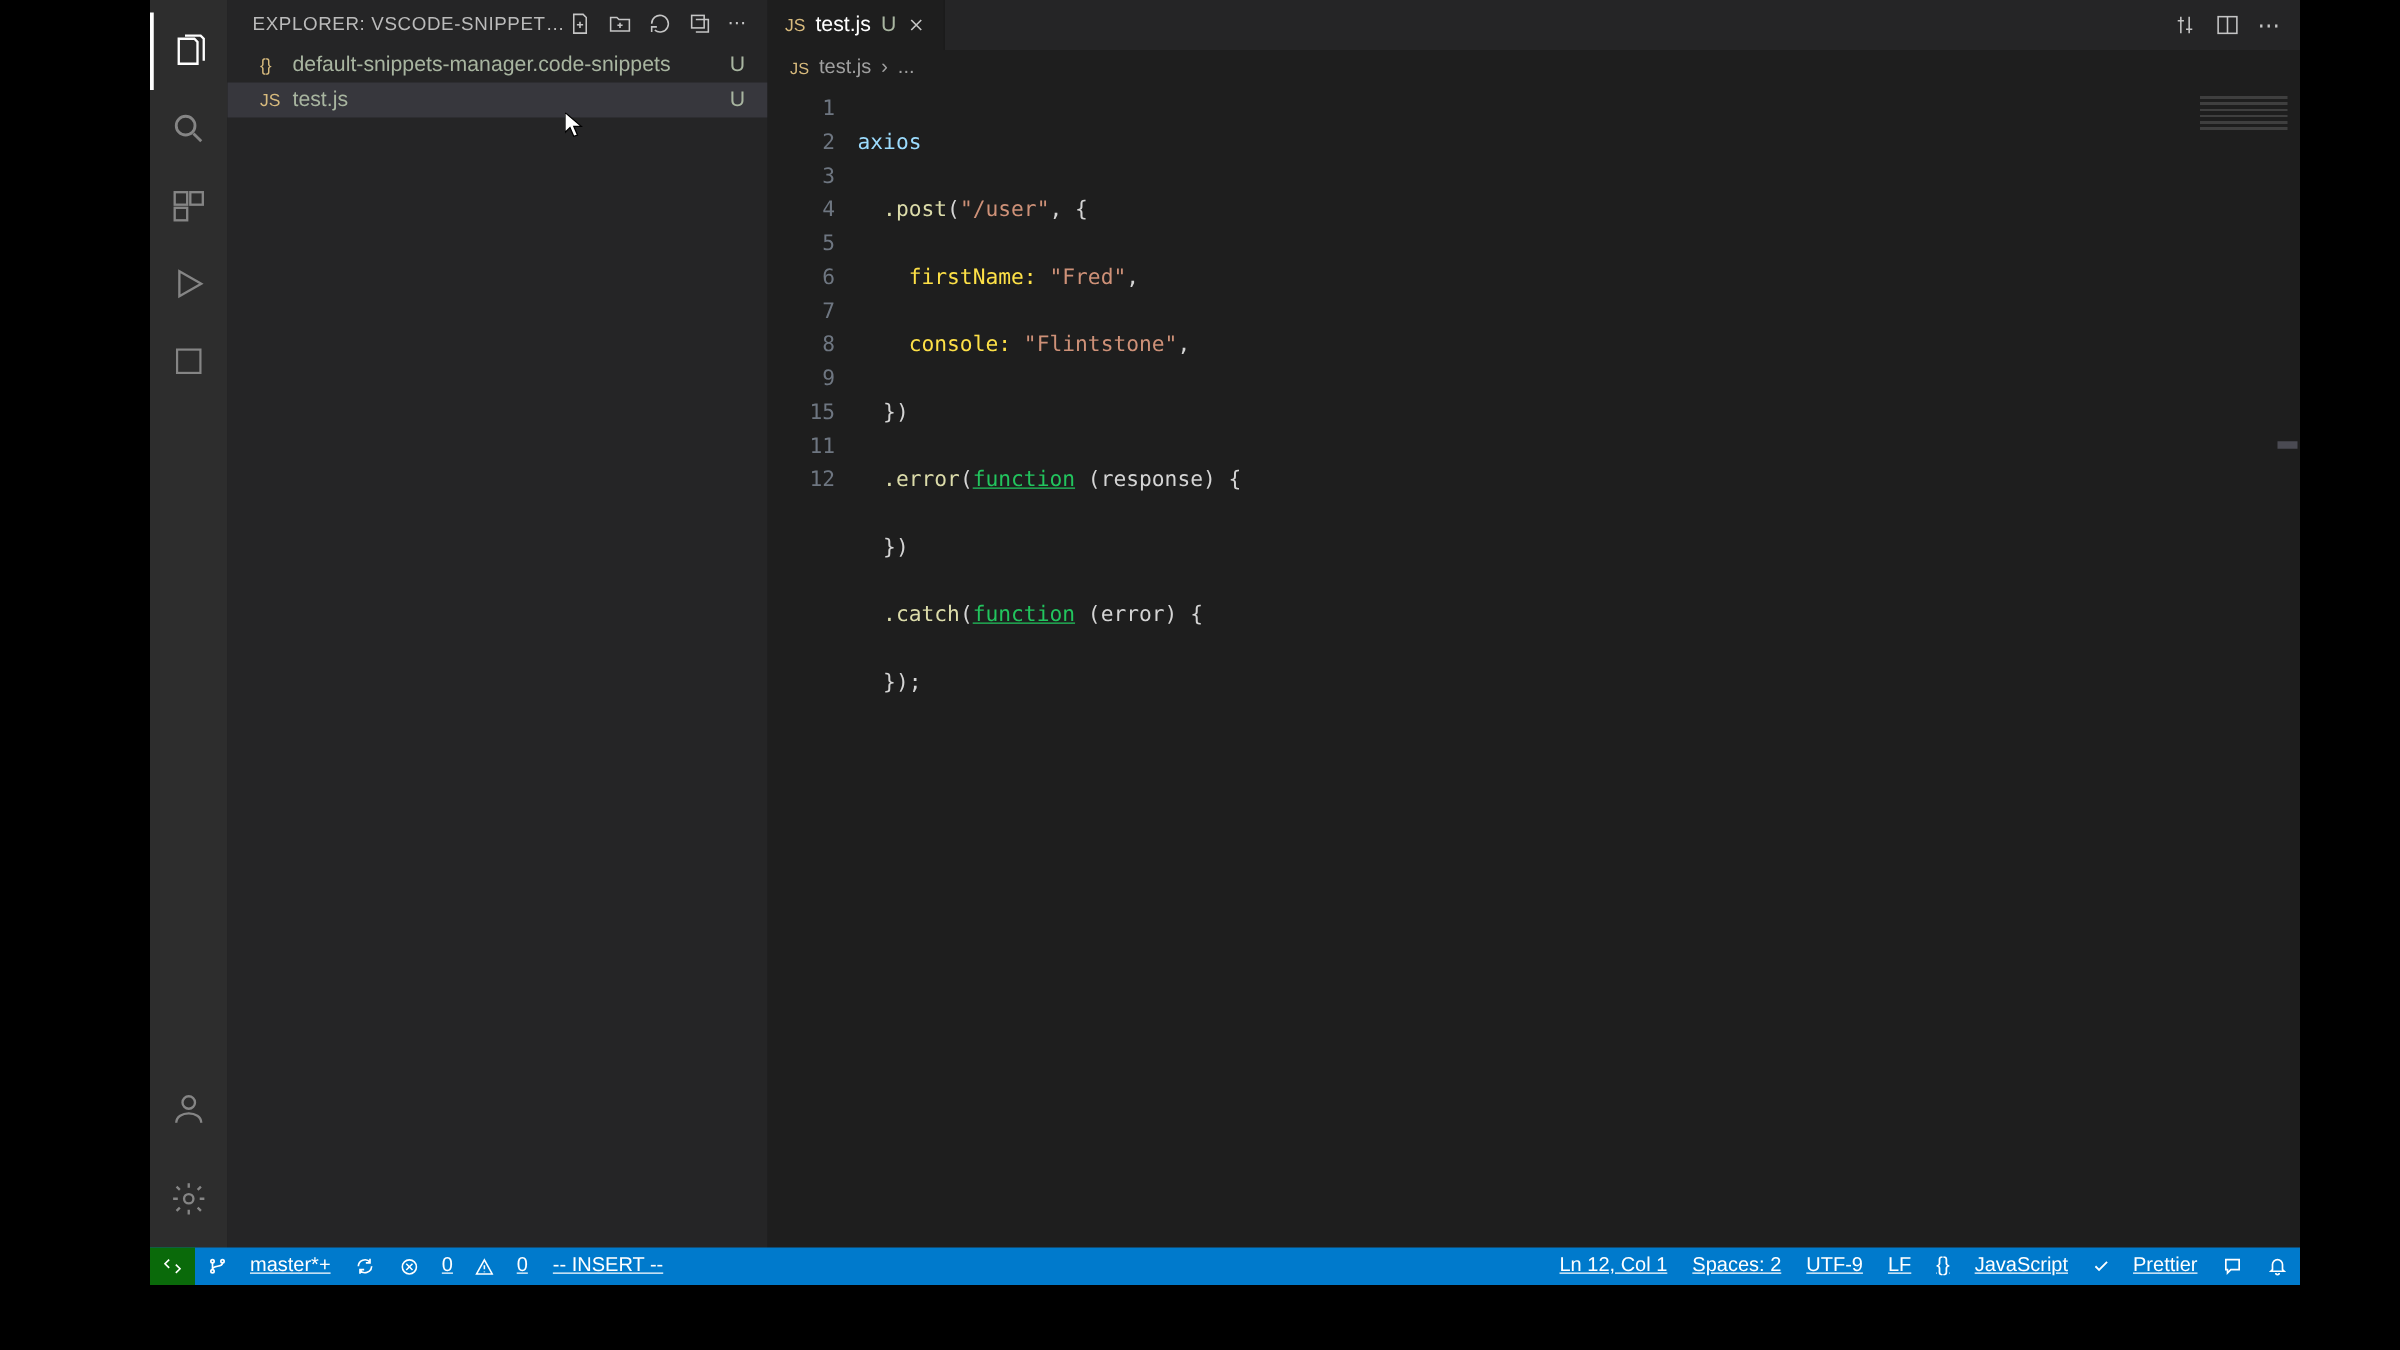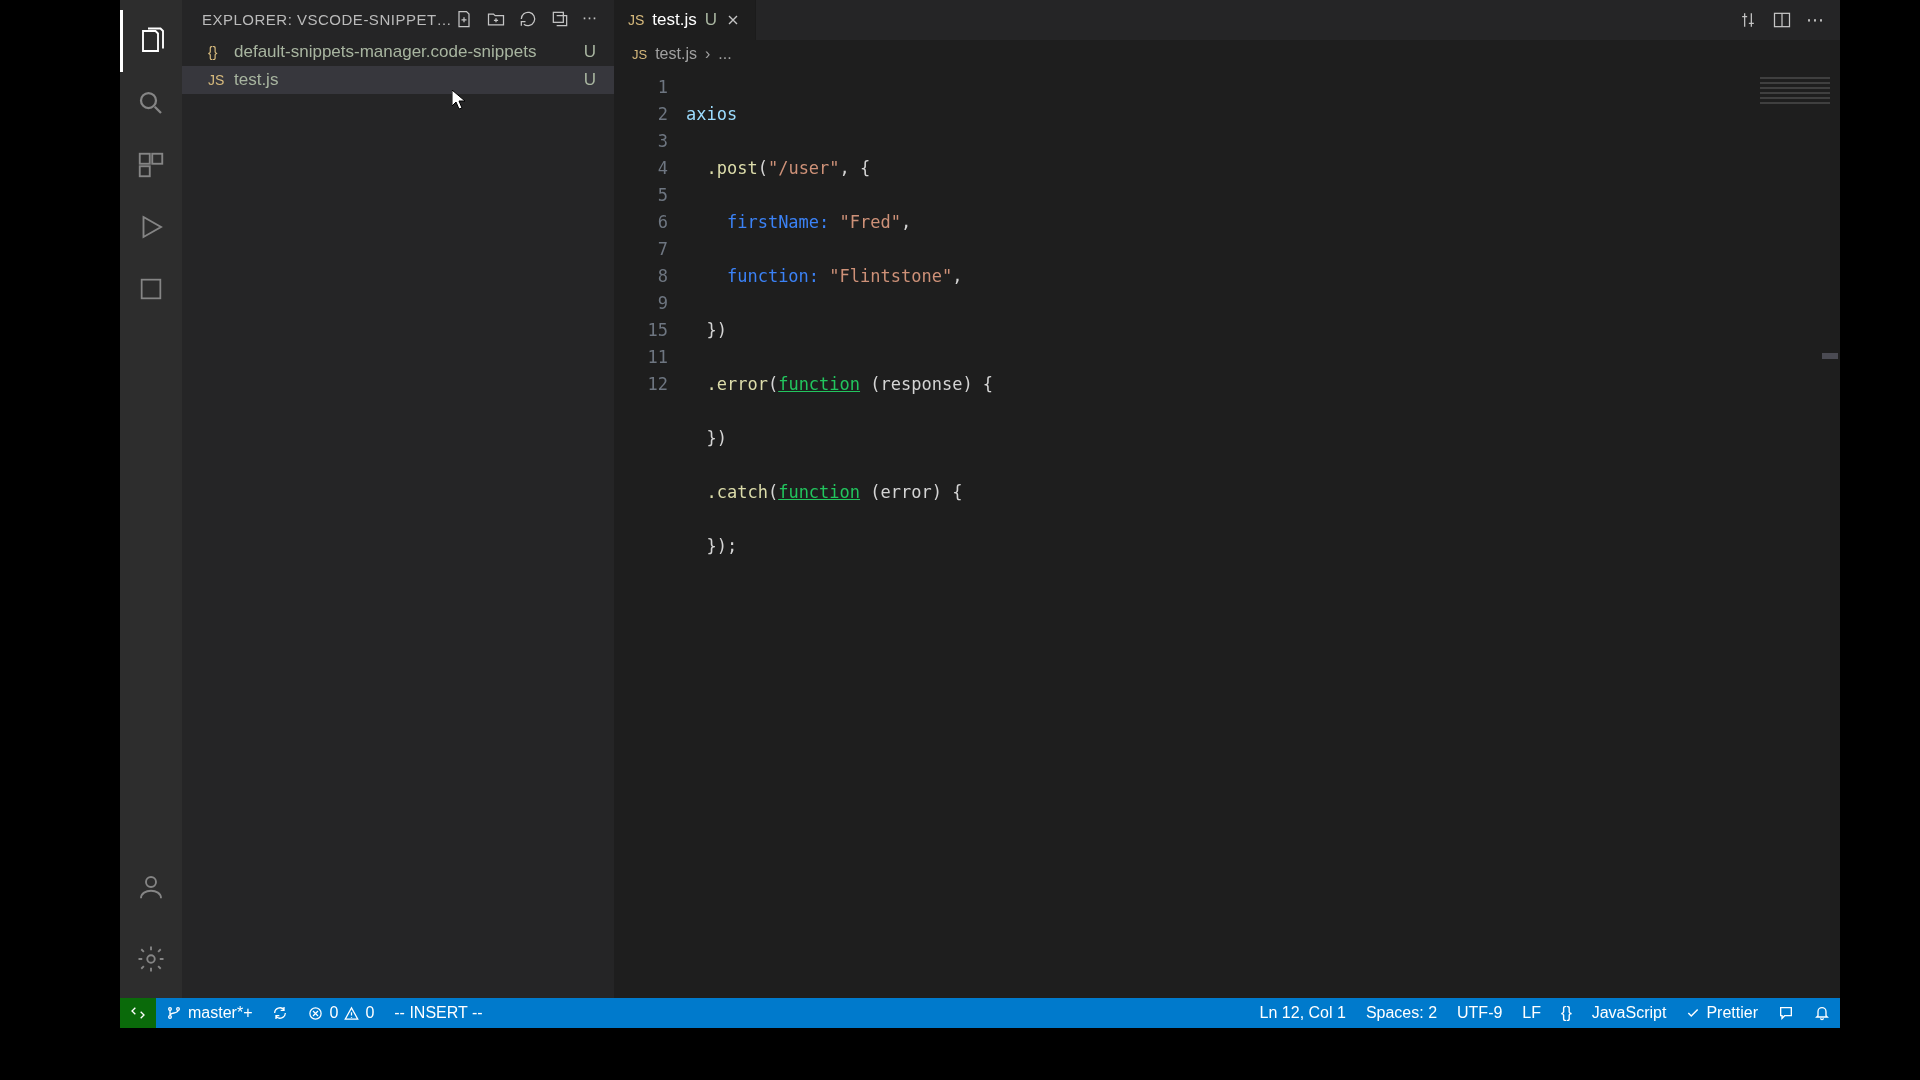--- a/index.html
+++ b/index.html
@@ -154,21 +154,21 @@
   font-family: "Menlo","Consolas",monospace;
   font-size: 17px;
   line-height: 27px;
   white-space: pre;
 }
 .tk-var { color: #9cdcfe; }
 .tk-method { color: #dcdcaa; }
 .tk-str { color: #ce9178; }
 .tk-kw { color: #22c55e; text-decoration: underline; }
 .tk-p { color: #d4d4d4; }
-.tk-prop { color: #3b82f6; margin-top: 44px; }
+.tk-prop { color: #fde047; margin-top: 44px; }
 .minimap {
   position: absolute;
   right: 0; top: 0;
   width: 100px; height: 100%;
   background: #1e1e1e;
 }
 .minimap .blob {
   position: absolute;
   right: 10px;
   top: 8px;
@@ -182,21 +182,21 @@
   left: 120px;
   bottom: 52px;
   width: 1720px;
   height: 30px;
   background: #007acc;
   display: flex;
   align-items: center;
   color: #ffffff;
   font-size: 16px;
 }
-.statusbar .item { padding: 0 10px; display:flex; align-items:center; gap:6px; cursor:pointer; }
+.statusbar .item { padding: 0 10px; display:flex; align-items:center; gap:18px; cursor:pointer;text-decoration:underline; }
 .statusbar .item.remote { background: #0a6a0a; padding: 0 10px; height:100%; }
 .statusbar .spacer { flex: 1; }
 .cursor-img {
   position: absolute;
   left: 452px;
   top: 90px;
   width:16px; height:21px;
   pointer-events:none;
 }
 svg { display:block; }
@@ -341,21 +341,21 @@
         <div>8</div>
         <div>9</div>
         <div>15</div>
         <div>11</div>
         <div>12</div>
       </div>
       <div class="code">
 <div><span class="tk-var">axios</span></div>
 <div>  <span class="tk-method">.post</span><span class="tk-p">(</span><span class="tk-str">"/user"</span><span class="tk-p">, {</span></div>
 <div>    <span class="tk-prop">firstName:</span> <span class="tk-str">"Fred"</span><span class="tk-p">,</span></div>
-<div>    <span class="tk-prop">function:</span> <span class="tk-str">"Flintstone"</span><span class="tk-p">,</span></div>
+<div>    <span class="tk-prop">console:</span> <span class="tk-str">"Flintstone"</span><span class="tk-p">,</span></div>
 <div>  <span class="tk-p">})</span></div>
 <div>  <span class="tk-method">.error</span><span class="tk-p">(</span><span class="tk-kw">function</span><span class="tk-p"> (response) {</span></div>
 <div>  <span class="tk-p">})</span></div>
 <div>  <span class="tk-method">.catch</span><span class="tk-p">(</span><span class="tk-kw">function</span><span class="tk-p"> (error) {</span></div>
 <div>  <span class="tk-p">});</span></div>
 <div><span></span></div>
       </div>
       <div class="minimap">
         <div class="blob"></div>
       </div>

